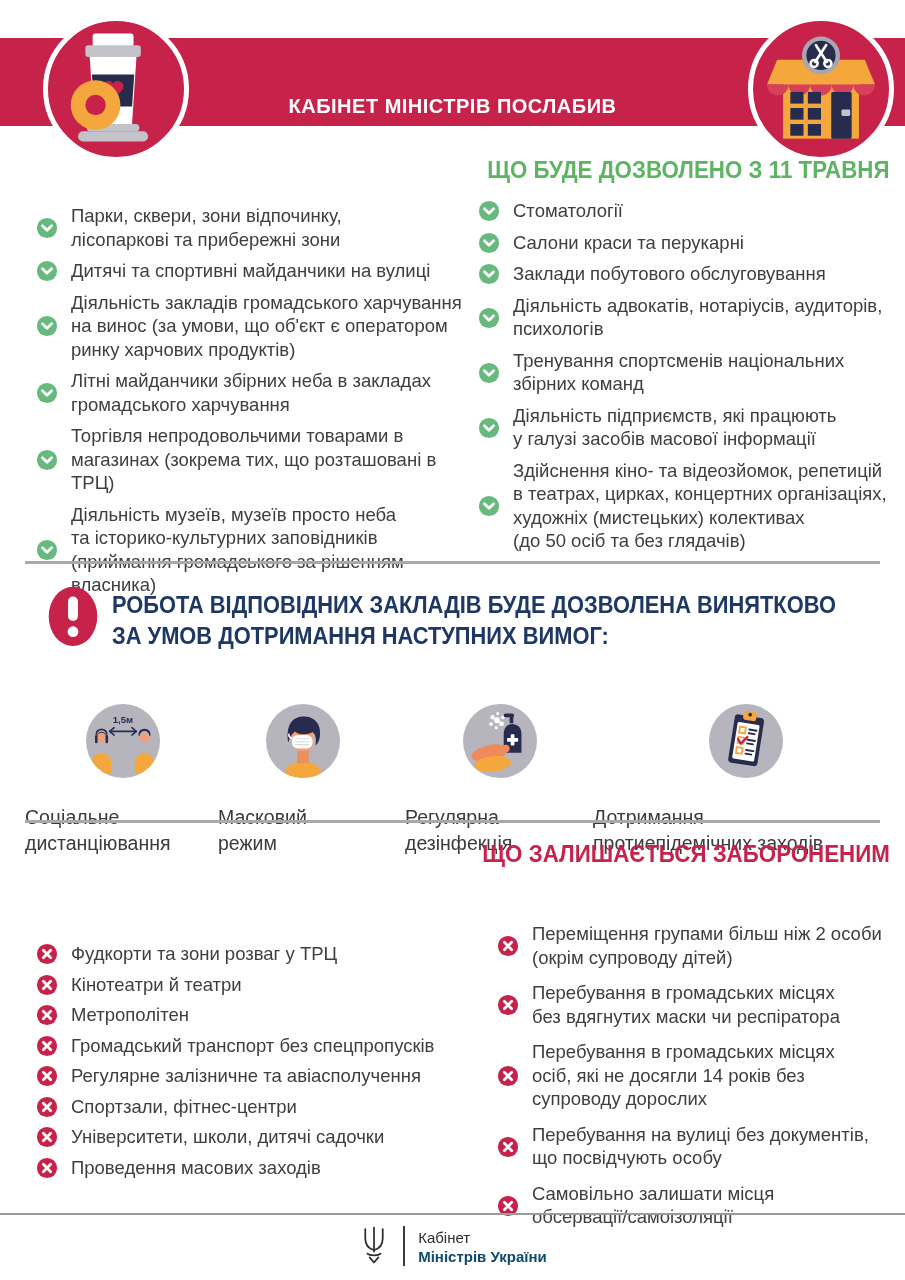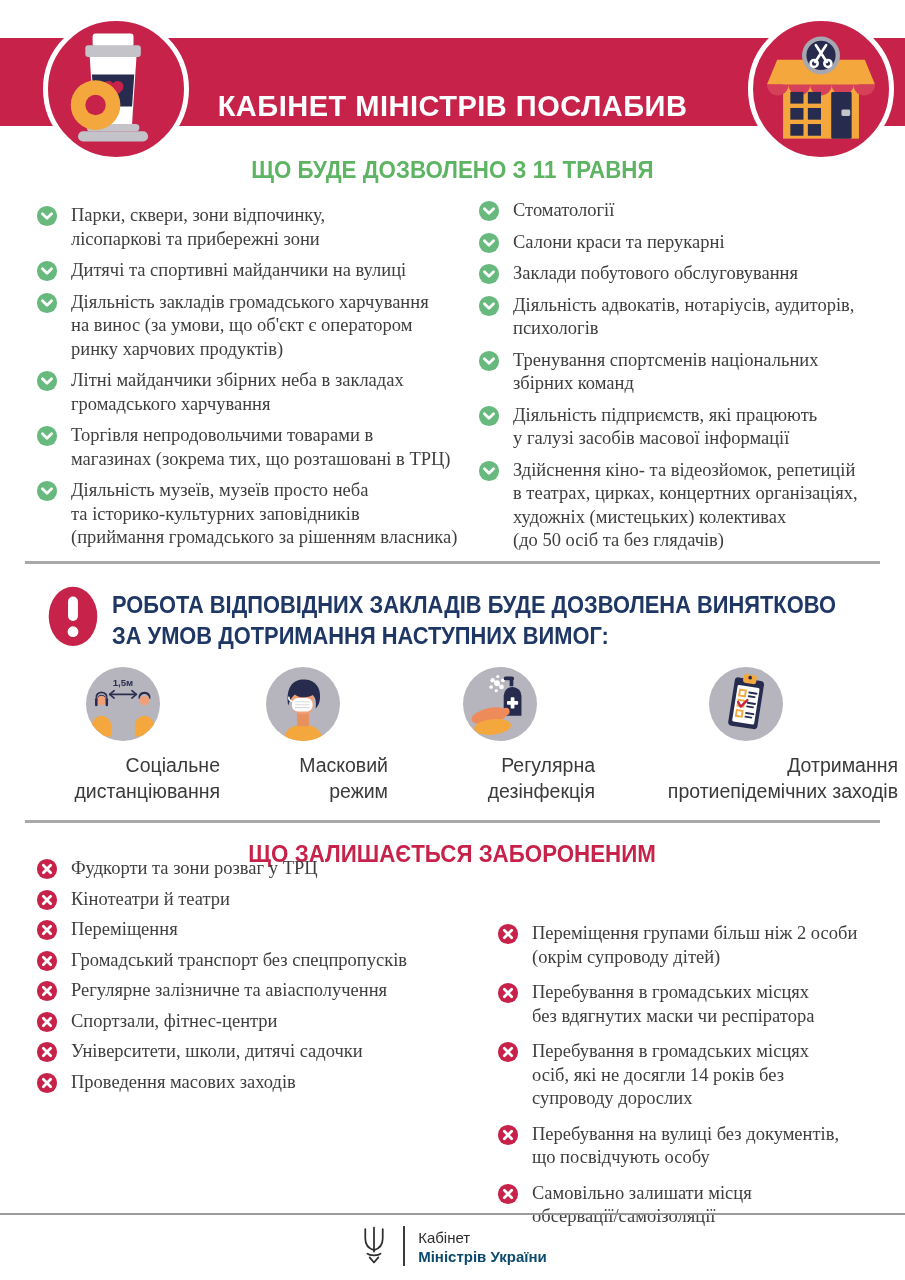--- a/index.html
+++ b/index.html
@@ -2,67 +2,67 @@
 <html lang="uk"><head>
 <meta charset="utf-8">
 <style>
   * { margin:0; padding:0; box-sizing:border-box; }
   body { background:#e9e9e9; font-family:"Liberation Sans", sans-serif; }
   .page { position:relative; width:905px; height:1280px; background:#ffffff; margin:0 auto; overflow:hidden; }
 
   
   .banner { position:absolute; left:0; top:38px; width:905px; height:88px; background:#c7234a; }
   .banner-title { position:absolute; left:0; top:50px; width:100%; text-align:center; color:#fff;
-                  font-weight:800; font-size:29px; line-height:37px; letter-spacing:.5px; }
+                  font-weight:800; font-size:20px; line-height:37px; letter-spacing:.5px; }
   .medallion { position:absolute; top:16px; width:146px; height:146px; border-radius:50%;
                background:#c7234a; border:5px solid #ffffff; overflow:hidden; }
   .medallion svg { position:absolute; left:-5px; top:-5px; width:146px; height:146px; }
   .medallion.left { left:43px; }
   .medallion.right { left:748px; }
 
   .condensed { display:inline-block; transform:scaleX(0.93); }
 
-  .heading { position:absolute; left:0; width:100%; text-align:center; font-weight:800; font-size:24px; }
+  .heading { position:absolute; left:0; width:100%; text-align:right; font-weight:800; font-size:24px; }
   .heading.green { top:156px; color:#5db462; }
   .heading.red   { top:840px; color:#c7234a; }
 
   
   .col { position:absolute; }
   .col-al { top:204px; left:36px;  width:442px; }
   .col-ar { top:199px; left:478px; width:420px; }
-  .col-pl { top:857px; left:36px;  width:448px; }
+  .col-pl { top:942px; left:36px;  width:448px; }
   .col-pr { top:893px; left:497px; width:402px;margin-top:29px; }
-  .item { display:flex; align-items:flex-start;font-family:Liberation Serif, serif; }
+  .item { display:flex; align-items:center; }
   .col-al .item, .col-ar .item { margin-bottom:8px; }
   .col-pl .item { margin-bottom:7px; }
   .col-pr .item { margin-bottom:12px; }
   .mark { flex:0 0 auto; width:22px; height:22px; margin-right:13px; margin-top:1px; }
   .mark svg { width:22px; height:22px; display:block; }
   .itext { font-size:18.5px; line-height:23.5px; color:#3e3e3e; white-space:pre-line; }
 
   .divider { position:absolute; left:25px; width:855px; height:3px; background:#a9a9a9; }
   .divider.d1 { top:561px; }
   .divider.d2 { top:820px; }
   .divider.d3 { top:1213px; left:0; width:905px; height:2px; background:#9b9b9b; }
 
   
   .warn-icon { position:absolute; left:46px; top:584px; width:54px; height:66px; }
   .warn-text { position:absolute; left:112px; top:590px; color:#1e3765; font-weight:800;
                font-size:23px; line-height:31px; transform:scaleX(0.95); transform-origin:left top; }
 
   
-  .req-card { position:absolute; top:667px; text-align:right; }
+  .req-card { position:absolute; top:704px; text-align:left; }
   .req-card.c1 { left:25px;  width:195px; }
   .req-card.c2 { left:218px; width:170px; }
   .req-card.c3 { left:405px; width:190px; }
   .req-card.c4 { left:593px; width:305px; }
   .req-circle { width:74px; height:74px; border-radius:50%; background:#b6b5bd; margin:0 auto;
                 overflow:hidden; position:relative; }
   .req-circle svg { width:74px; height:74px; display:block; }
-  .req-label { margin-top:11px; font-size:19.5px; line-height:26px; color:#3a3a3a; white-space:pre-line; }
+  .req-label { margin-top:26px; font-size:19.5px; line-height:26px; color:#3a3a3a; white-space:pre-line; }
   svg text { font-family:"Liberation Sans", sans-serif; }
 
   
   .footer { position:absolute; left:0; top:1224px; width:100%; display:flex; justify-content:center; align-items:flex-end; }
   .tryzub { width:32px; height:42px; }
   .foot-sep { width:2px; height:40px; background:#3b3b3b; margin:0 13px; }
   .foot-l1 { font-size:15px; line-height:19px; color:#2d2d2d; }
   .foot-l2 { font-size:15px; line-height:19px; color:#0c4a6e; font-weight:bold; }
 </style>
 </head>
@@ -397,21 +397,21 @@
         </span>
         <span class="itext">Кінотеатри й театри</span>
       </div>
     <div class="item">
         <span class="mark">
           <svg viewBox="0 0 24 24">
             <circle cx="12" cy="12" r="11" fill="#c7234a"></circle>
             <path d="M8 8 L16 16 M16 8 L8 16" stroke="#fff" stroke-width="3" stroke-linecap="round"></path>
           </svg>
         </span>
-        <span class="itext">Переміщення</span>
+        <span class="itext">Метрополітен</span>
       </div>
     <div class="item">
         <span class="mark">
           <svg viewBox="0 0 24 24">
             <circle cx="12" cy="12" r="11" fill="#c7234a"></circle>
             <path d="M8 8 L16 16 M16 8 L8 16" stroke="#fff" stroke-width="3" stroke-linecap="round"></path>
           </svg>
         </span>
         <span class="itext">Громадський транспорт без спецпропусків</span>
       </div>

